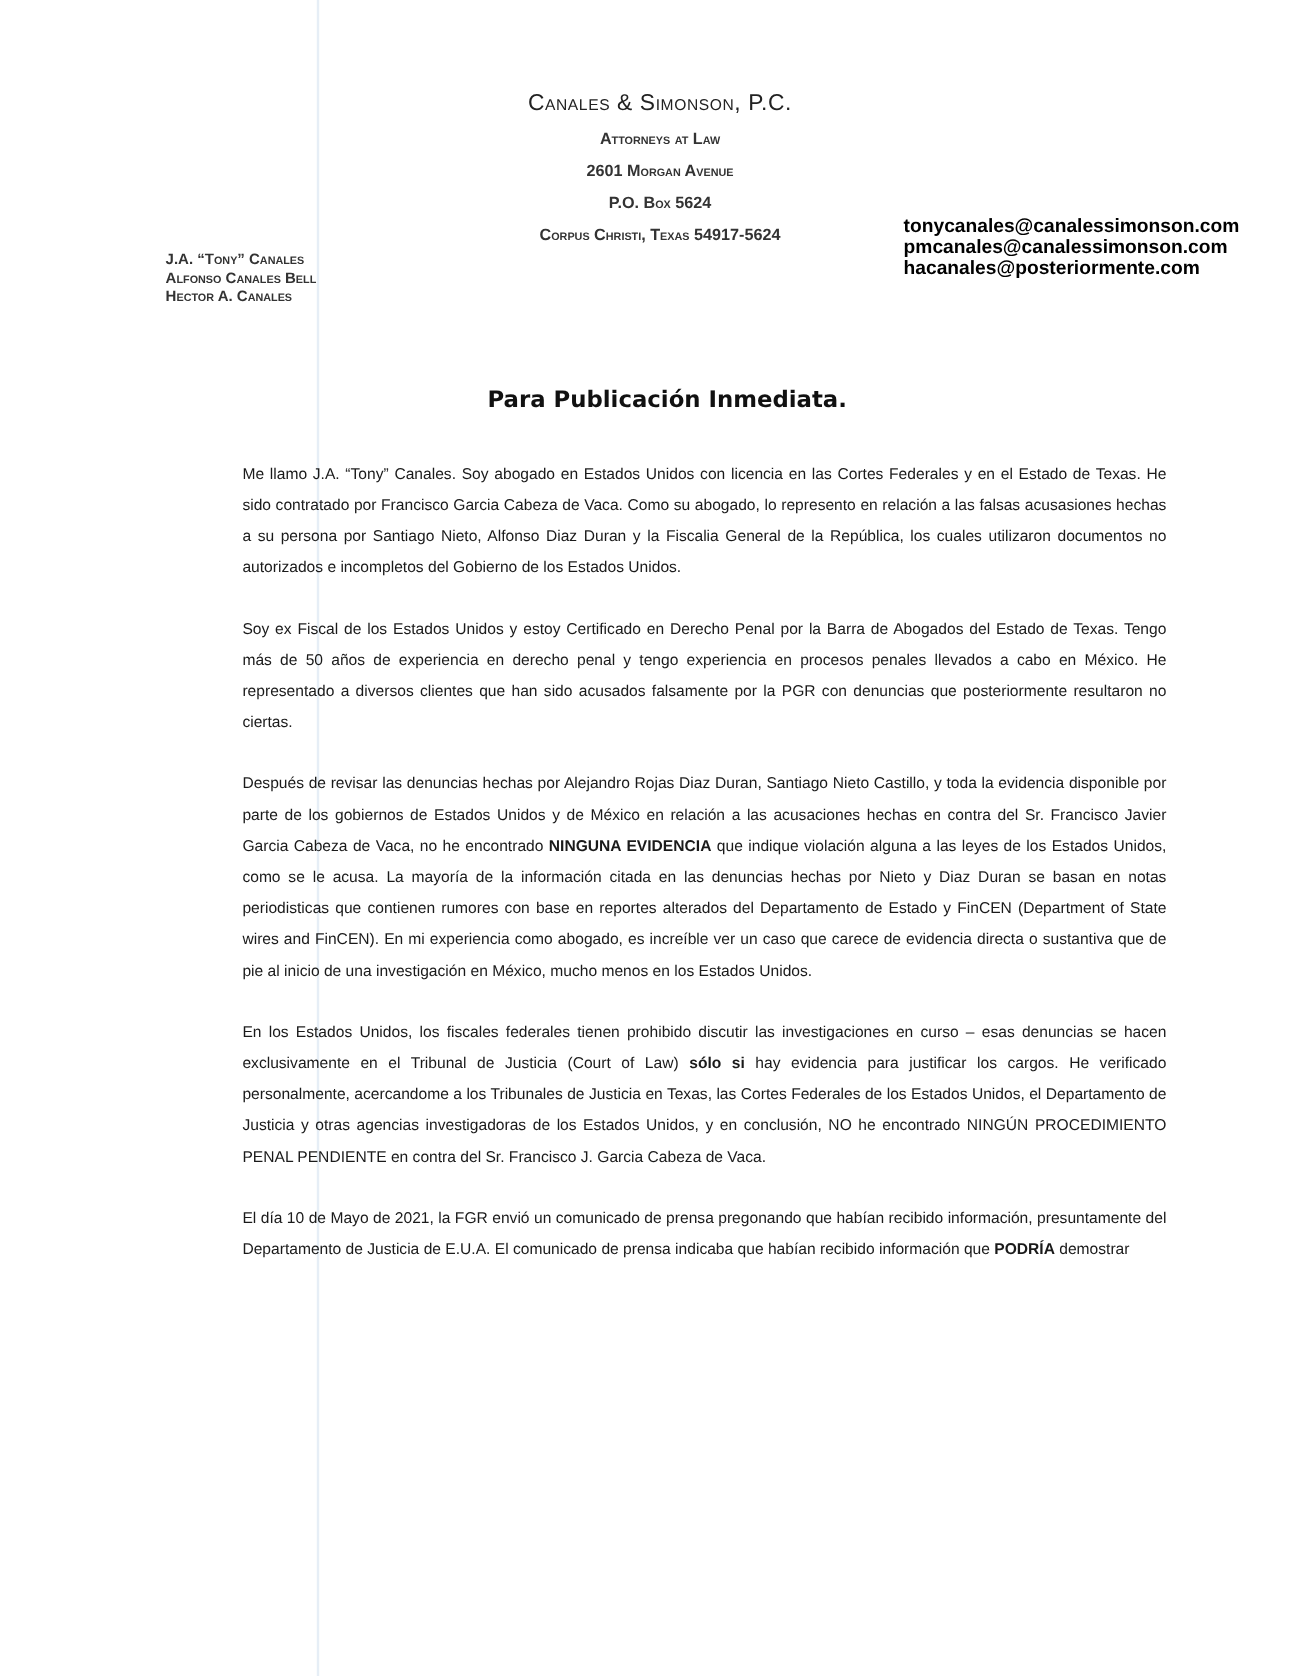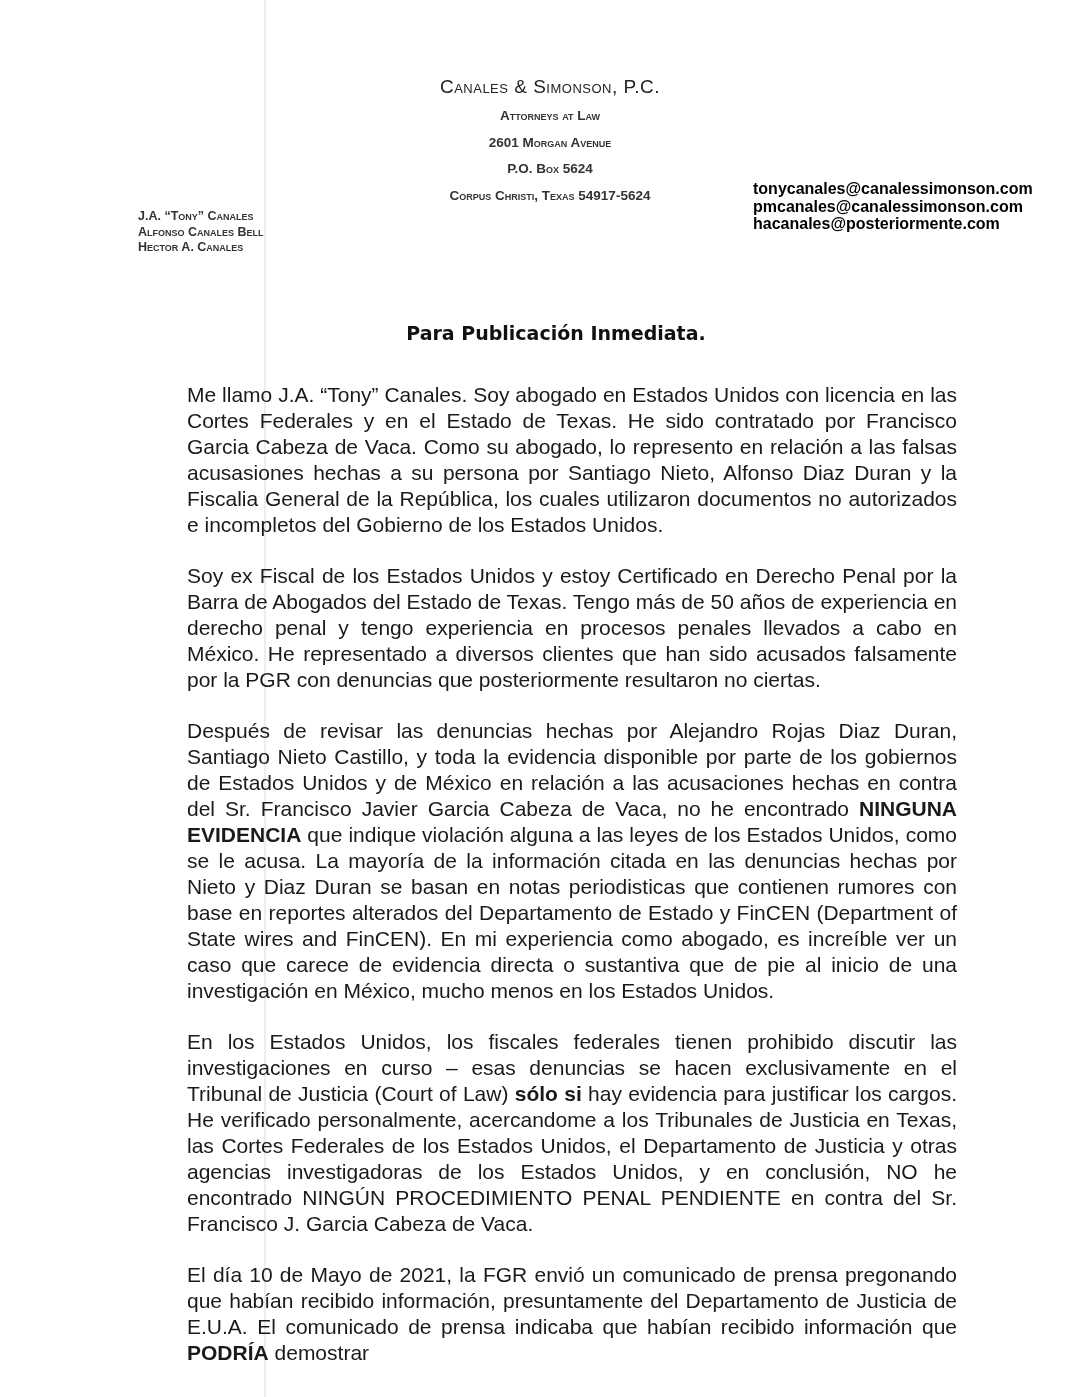--- a/index.html
+++ b/index.html
@@ -10,22 +10,22 @@
     font-family: "Liberation Sans", sans-serif; font-size: 19px; font-variant: small-caps; letter-spacing: 0.5px; color: #222; }
   .center-col { position: absolute; left: 400px; width: 300px; top: 106px; text-align: center;
     font-family: "Liberation Sans", sans-serif; font-size: 13.5px; font-weight: bold; font-variant: small-caps; color: #333; }
   .center-col div { height: 26.5px; line-height: 20px; }
   .left-col { position: absolute; left: 138px; top: 177px; font-family: "Liberation Sans", sans-serif;
     font-size: 12.5px; font-weight: bold; font-variant: small-caps; color: #333; line-height: 15.5px; margin-top: 32px; }
   .right-col { position: absolute; left: 753px; top: 180px; font-family: "Liberation Sans", sans-serif;
     font-size: 16px; font-weight: bold; color: #000000; line-height: 17.5px; }
   .title { position: absolute; left: 0; width: 1112px; top: 322px; text-align: center;
     font-family: "DejaVu Sans", sans-serif; font-size: 19px; font-weight: bold; color: #111; }
-  .body { position: absolute; left: 187px; width: 770px; top: 382px;
-    font-family: "Liberation Sans", sans-serif; font-size: 21px; line-height: 26px; color: #1a1a1a; }
+  .body { position: absolute; left: 202px; width: 770px; top: 382px;
+    font-family: "Liberation Sans", sans-serif; font-size: 13px; line-height: 26px; color: #1a1a1a; }
   .body p { margin: 0 0 25px 0; text-align: justify; }
   b { font-weight: bold; }
 </style>
 </head>
 <body>
 
 <div class="scanline"></div>
 
 <div class="letterhead">
   <div class="firm-name">Canales &amp; Simonson, P.C.</div>

